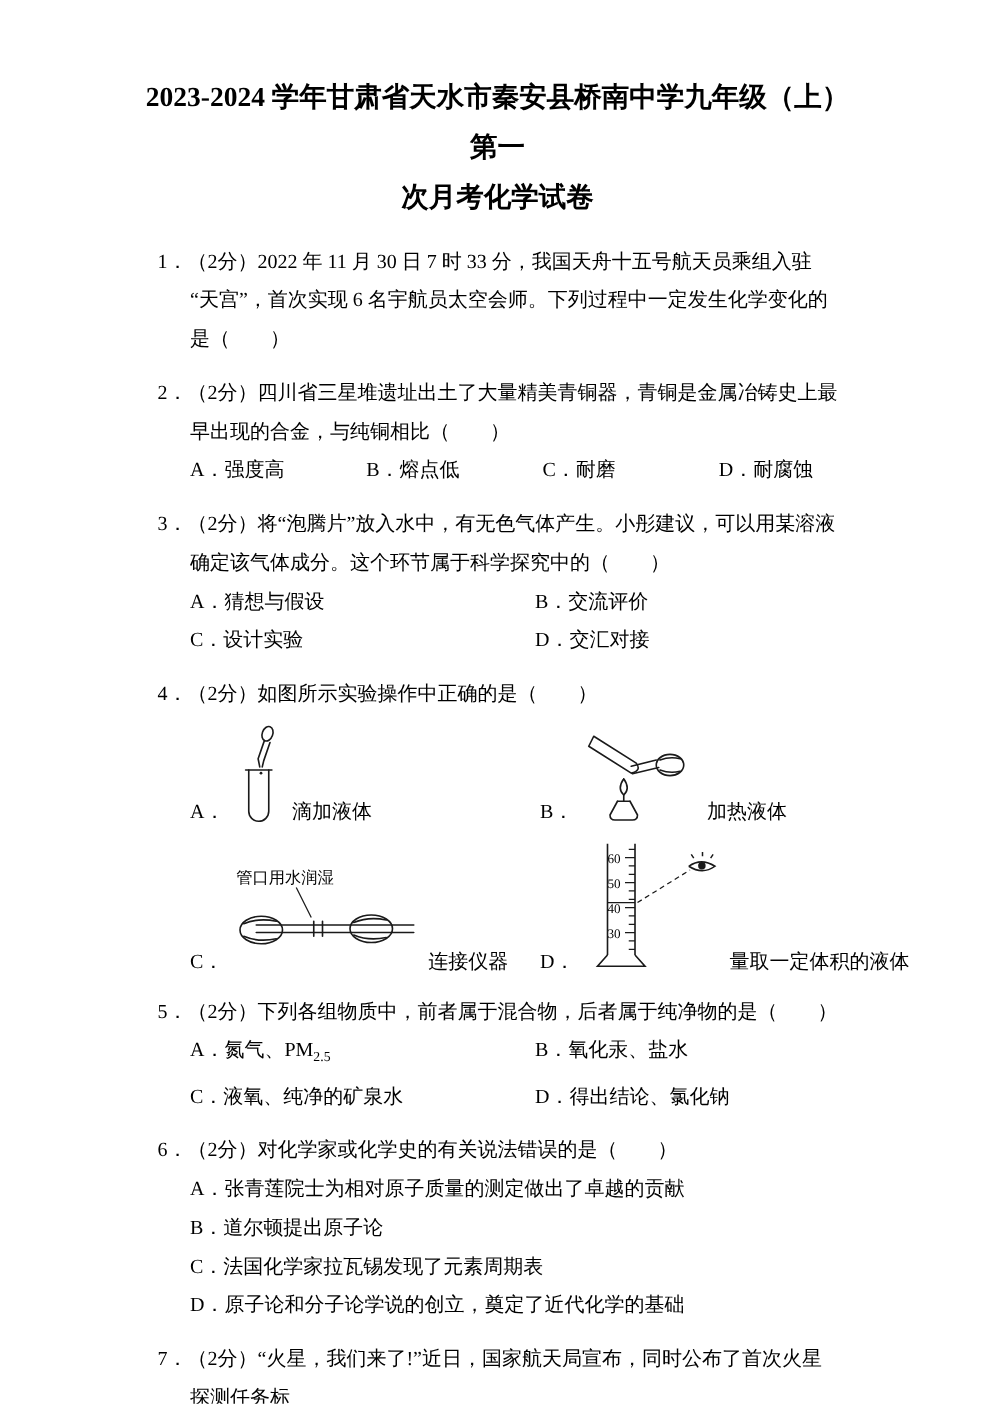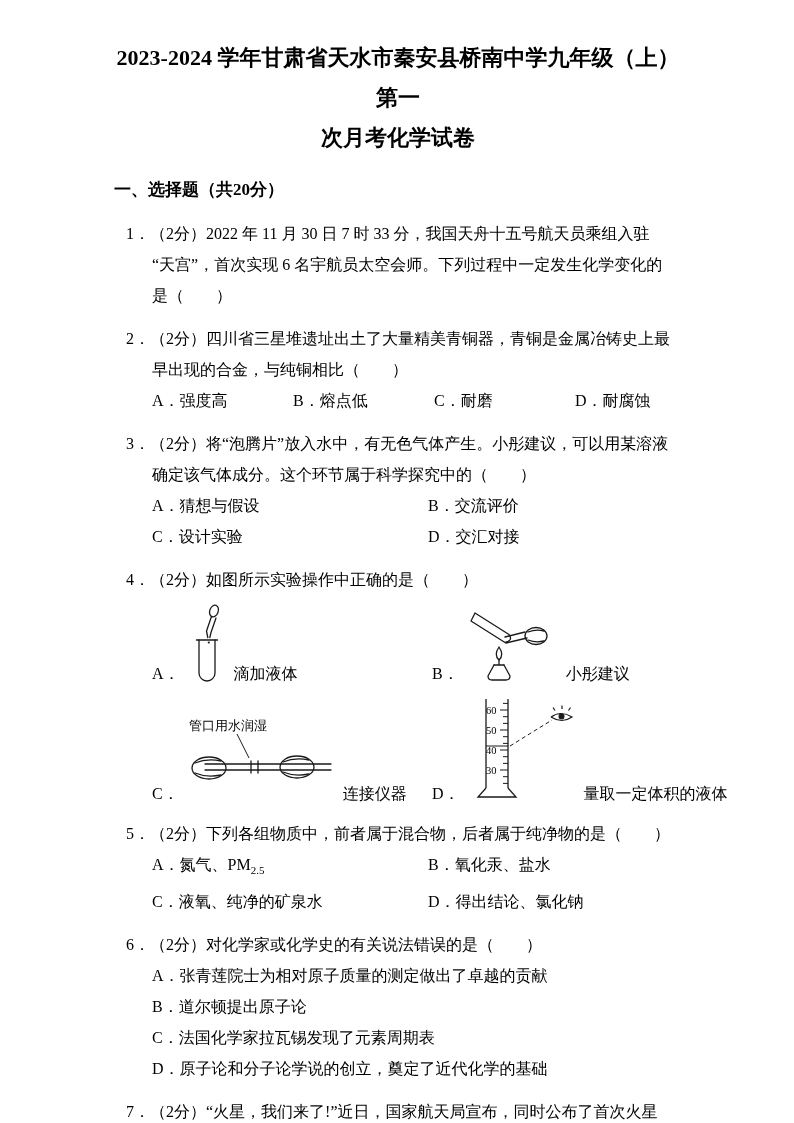--- a/index.html
+++ b/index.html
@@ -2,21 +2,21 @@
 <html lang="zh"><head>
 <meta charset="utf-8">
 <style>
   * { margin:0; padding:0; box-sizing:border-box; }
   html, body { background:#ffffff; }
   body {
     width:794px; height:1123px; overflow:hidden;
     font-family:"Liberation Serif","DejaVu Serif",serif;
     color:#000; font-size:16px;
   }
-  .page { width:794px; height:1123px; padding:38px 112px 0 114px;border-radius:32px; }
+  .page { width:794px; height:1123px; padding:58px 112px 0 114px;border-radius:32px; }
   .title { font-size:22px; font-weight:bold; text-align:center; line-height:40px; margin-bottom:16px; }
   .section-heading { font-size:17px; font-weight:bold; line-height:32px; margin-bottom:2px; }
   .question { margin:12px; }
   .stem { line-height:31px; padding-left:26px; text-indent:-26px; }
   .opts { margin-left:26px; line-height:31px; }
   .row4 .opt { display:inline-block; width:137px; }
   .row4 .opt:last-child { width:auto; }
   .grid2 { display:grid; grid-template-columns:276px 1fr; }
   .list .opt { display:block; }
   sub.subtxt { font-size:11px;text-align:right; }
@@ -31,21 +31,20 @@
 </head>
 <body>
 
 <div class="page">
 
   <h1 class="title">
     <div>2023-2024 学年甘肃省天水市秦安县桥南中学九年级（上）第一</div>
     <div>次月考化学试卷</div>
   </h1>
 
-  <h2 class="section-heading">一、选择题（共20分）</h2>
 
   <section class="question">
     <p class="stem"><span>1．</span><span>（2分）2022 年 11 月 30 日 7 时 33 分，我国天舟十五号航天员乘组入驻“天宫”，首次实现 6 名宇航员太空会师。下列过程中一定发生化学变化的是（　　）</span></p>
   </section>
 
   <section class="question">
     <p class="stem"><span>2．</span><span>（2分）四川省三星堆遗址出土了大量精美青铜器，青铜是金属冶铸史上最早出现的合金，与纯铜相比（　　）</span></p>
     <div class="opts row4">
       <span class="opt">A．强度高</span>
       <span class="opt">B．熔点低</span>
@@ -89,21 +88,21 @@
           <g fill="none" stroke="#1a1a1a" stroke-width="1.3" stroke-linecap="round" stroke-linejoin="round">
             <path d="M10 12 L6 20 M10 12 L44 33.5 Q48.5 39.5 40 41.5 L6 20"></path>
             <path d="M40 36 L60 31 M41 42 L62 37"></path>
             <ellipse cx="71" cy="35" rx="11" ry="8.5"></ellipse>
             <path d="M63 31 q8 -3 16 -1 M63 39 q8 3 16 1"></path>
             <path d="M34 46 q5.5 8 0 13 q-5.5 -5 0 -13"></path>
             <path d="M34 59 V64 M29 64 H39"></path>
             <path d="M29 64 L23 75 Q23 79 27 79 H41 Q45 79 45 75 L39 64"></path>
           </g>
         </svg>
-        <span class="figlabel">小彤建议</span>
+        <span class="figlabel">加热液体</span>
       </div>
 
       <div class="figcell">
         <span class="figletter">C．</span>
         <svg width="152" height="90" viewBox="0 0 152 90" aria-hidden="true">
           <text class="svg-callout" x="4" y="14">管口用水润湿</text>
           <path d="M52 18 L64 42" stroke="#1a1a1a" stroke-width="1" fill="none"></path>
           <g fill="none" stroke="#1a1a1a" stroke-width="1.3" stroke-linecap="round">
             <path d="M20 48 H146 M20 54 H146"></path>
             <path d="M66 45 V57 M73 45 V57"></path>

